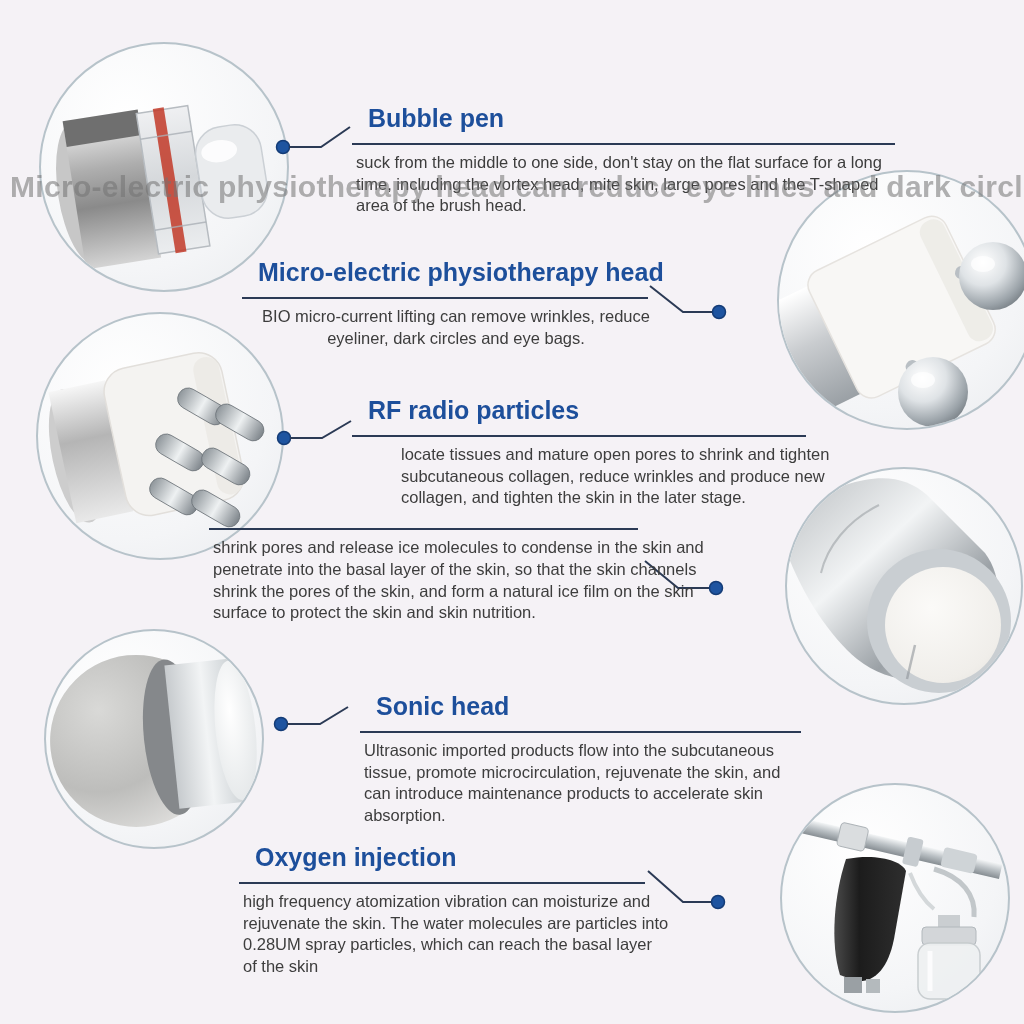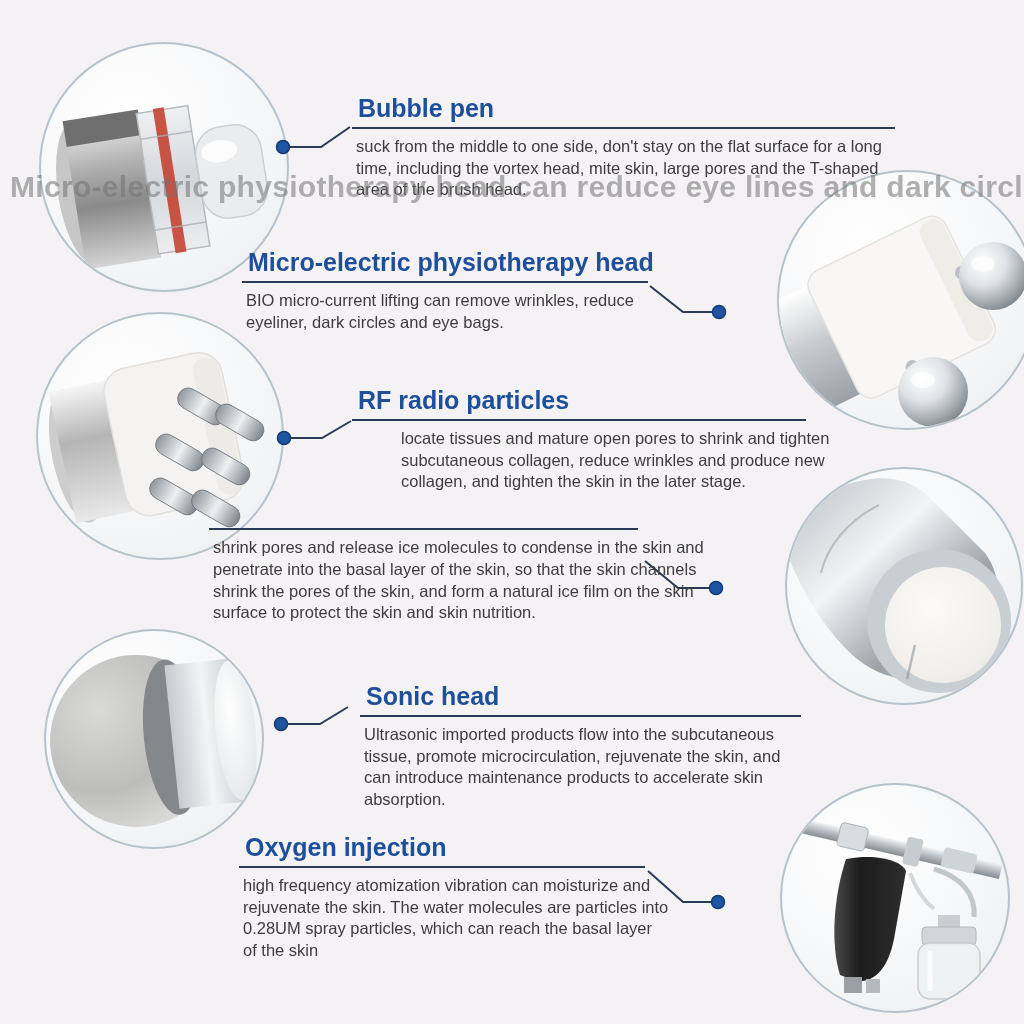--- a/index.html
+++ b/index.html
@@ -19,36 +19,36 @@
   #circ-bubble {left:39px;  top:42px;  width:246px; height:246px;}
   #circ-micro  {left:777px; top:170px; width:256px; height:256px;}
   #circ-rf     {left:36px;  top:312px; width:244px; height:244px;}
   #circ-frozen {left:785px; top:467px; width:234px; height:234px;}
   #circ-sonic  {left:44px;  top:629px; width:216px; height:216px;}
   #circ-oxygen {left:780px; top:783px; width:226px; height:226px;}
 
   
   .callout{position:absolute;z-index:3;}
   .callout .title{
-    margin:0;padding:0 0 0 6px;
+    margin:10px;padding:0 0 0 6px;
     font-size:25px;font-weight:bold;color:#1d4f9b;line-height:1.15;
     white-space:nowrap;
   }
   .callout .rule{height:0;border-top:2px solid #2b3a55;margin-top:4px;}
   .callout .desc{
     margin:7px 0 0 0;padding-left:4px;
     font-size:16.5px;line-height:1.32;color:#3d3d3d;
   }
   #sec-bubble {left:352px;top:94px; width:558px;}
   #sec-bubble .rule{width:543px;}
   #sec-bubble .desc{width:552px;}
 
   #sec-micro  {left:242px;top:248px;width:430px;}
   #sec-micro .rule{width:406px;}
-  #sec-micro .desc{width:420px;}
+  #sec-micro .desc{width:420px;text-align:center;}
 
   #sec-rf     {left:352px;top:386px;width:472px;}
   #sec-rf .rule{width:454px;}
   #sec-rf .desc{width:465px;margin-left:45px;}
 
   #sec-frozen {left:209px;top:524px;width:515px;}
   #sec-frozen .rule{width:429px;}
   #sec-frozen .desc{width:510px;}
 
   #sec-sonic  {left:360px;top:682px;width:446px;}

